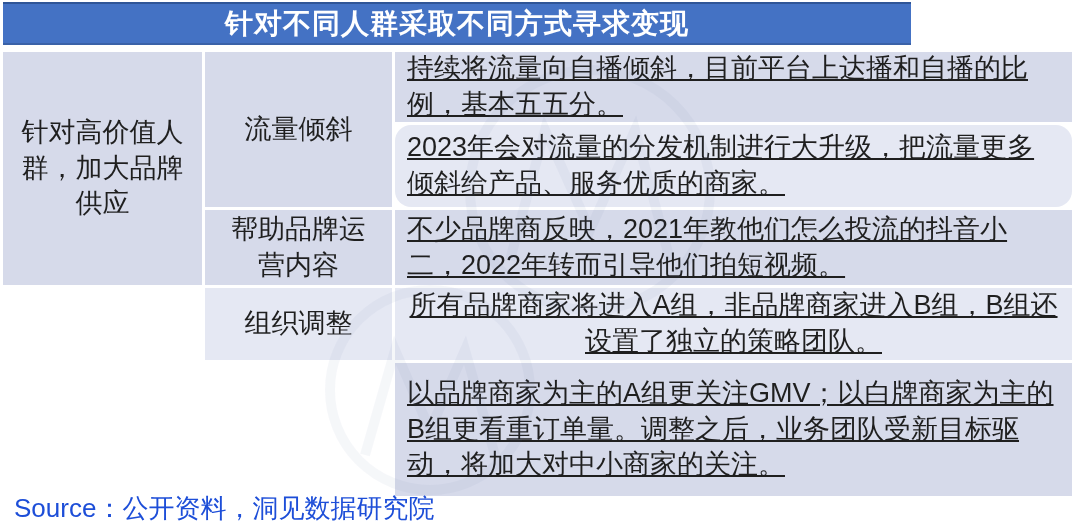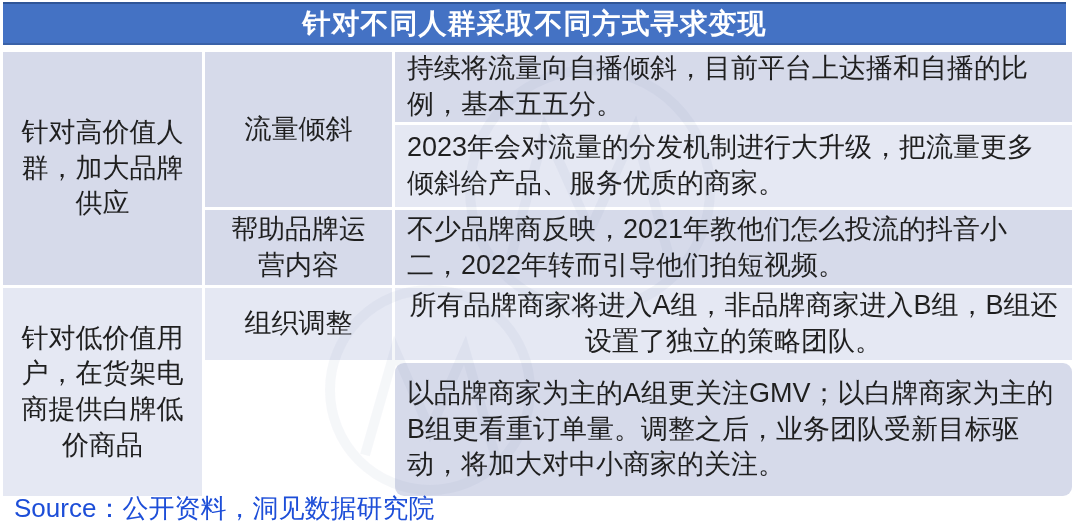--- a/index.html
+++ b/index.html
@@ -11,21 +11,21 @@
     width: 1080px;
     height: 521px;
     background: #ffffff;
     overflow: hidden;
   }
 
   .title-bar {
     position: absolute;
     left: 3px;
     top: 2px;
-    width: 1063px;
+    width: 908px;
     height: 43px;
     background: #4472C4;
     border-top: 2px solid #2F5597;
     border-bottom: 2px solid #3A62A8;
     color: #ffffff;
     font-size: 28px;
     font-weight: bold;
     display: flex;
     align-items: center;
     justify-content: center;
@@ -64,33 +64,34 @@
   }
   .strategy {
     padding: 0 18px;
     justify-content: center;
     text-align: center;
   }
   .detail {
     padding: 13px 12px;
     justify-content: flex-start;
     text-align: left;
+    text-decoration: underline;
   }
 
   .span-r1-3 { grid-row: 1 / 4; grid-column: 1; }
   .span-r1-2 { grid-row: 1 / 3; grid-column: 2; }
   .r1c3 { grid-row: 1; grid-column: 3; }
-  .r2c3 { grid-row: 2; grid-column: 3; }
+  .r2c3 { grid-row: 2; grid-column: 3; border-radius: 16px; }
   .r3c2 { grid-row: 3; grid-column: 2; }
   .r3c3 { grid-row: 3; grid-column: 3; }
   .span-r4-5 { grid-row: 4 / 6; grid-column: 1; }
   .r4c2 { grid-row: 4; grid-column: 2; }
   .r4c3 { grid-row: 4; grid-column: 3; text-align: center; }
   .r5c2 { grid-row: 5; grid-column: 2; }
-  .r5c3 { grid-row: 5; grid-column: 3; border-radius: 9px; }
+  .r5c3 { grid-row: 5; grid-column: 3; }
 
   .source-note {
     position: absolute;
     left: 14px;
     top: 491px;
     font-size: 26px;
     color: #1d4ed8;
     z-index: 2;
     text-align: center;
   }
@@ -126,21 +127,20 @@
     <div class="cell dark strategy span-r1-2">流量倾斜</div>
 
     <div class="cell dark detail r1c3">持续将流量向自播倾斜，目前平台上达播和自播的比例，基本五五分。</div>
 
     <div class="cell light detail r2c3">2023年会对流量的分发机制进行大升级，把流量更多倾斜给产品、服务优质的商家。</div>
 
     <div class="cell dark strategy r3c2">帮助品牌运营内容</div>
 
     <div class="cell dark detail r3c3">不少品牌商反映，2021年教他们怎么投流的抖音小二，2022年转而引导他们拍短视频。</div>
 
-    <div class="cell light audience span-r4-5">针对低价值用户，在货架电商提供白牌低价商品</div>
 
     <div class="cell light strategy r4c2">组织调整</div>
 
     <div class="cell light detail r4c3">所有品牌商家将进入A组，非品牌商家进入B组，B组还设置了独立的策略团队。</div>
 
 
     <div class="cell dark detail r5c3">以品牌商家为主的A组更关注GMV；以白牌商家为主的B组更看重订单量。调整之后，业务团队受新目标驱动，将加大对中小商家的关注。</div>
 
   </div>
 

